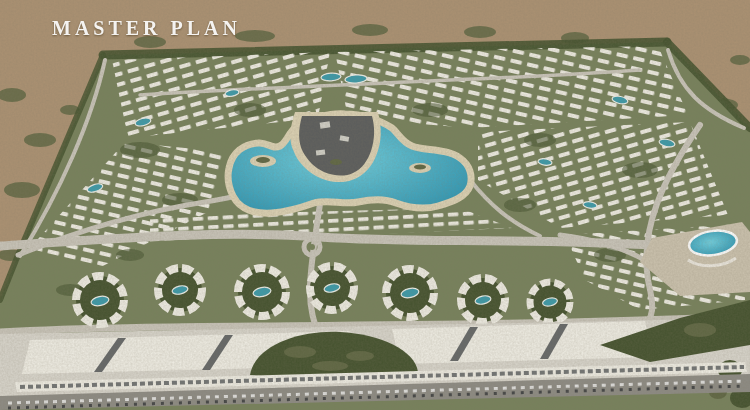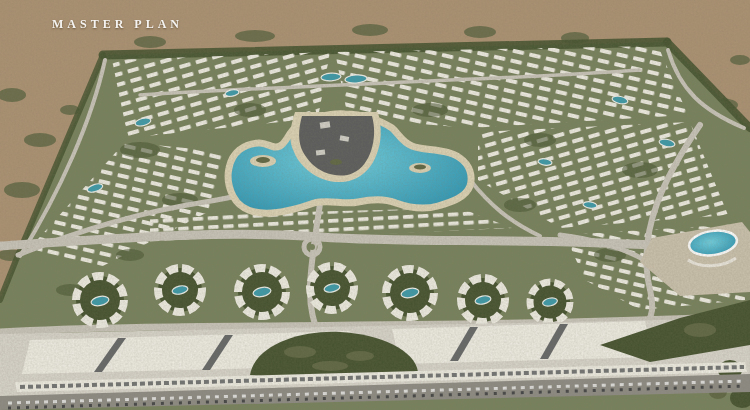--- a/index.html
+++ b/index.html
@@ -4,21 +4,21 @@
 <style>
   html,body{margin:0;padding:0;background:#222;}
   .stage{
     position:relative;width:750px;height:410px;overflow:hidden;
     font-family:"Liberation Sans",sans-serif;
   }
   .stage svg{position:absolute;inset:0;display:block;}
   .overlay-title{
     position:absolute;left:52px;top:17px;
     font-family:"Liberation Serif",serif;
-    font-size:12px;font-weight:700;letter-spacing:4px;
+    font-size:20px;font-weight:700;letter-spacing:4px;
     color:rgba(255,255,255,.92);
     text-shadow:0 1px 2px rgba(60,45,20,.55);
     user-select:none;white-space:nowrap;
   }
   
   .f-desert{fill:var(--desert)}
   .f-shrub{fill:var(--shrub)}
   .f-green{fill:var(--green)}
   .f-greenDark{fill:var(--greenDark)}
   .f-sand{fill:var(--sand)}

